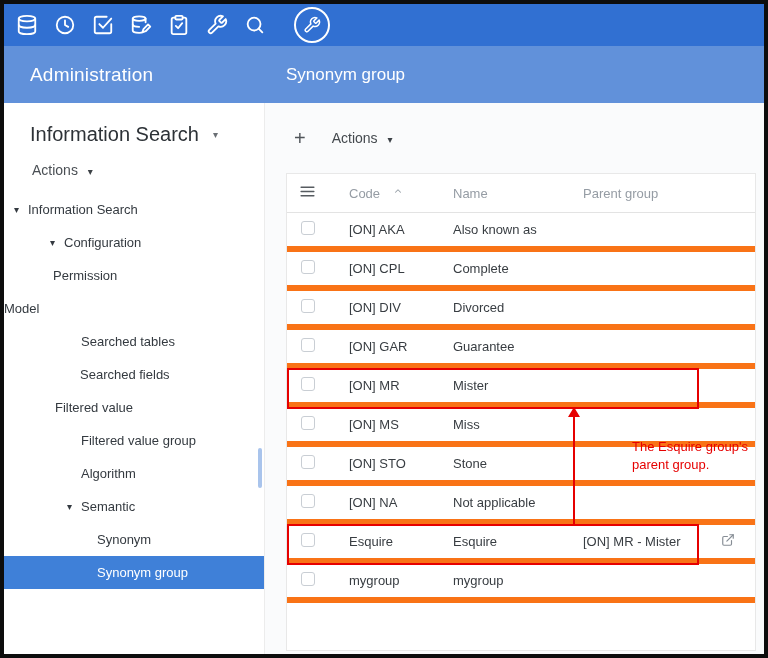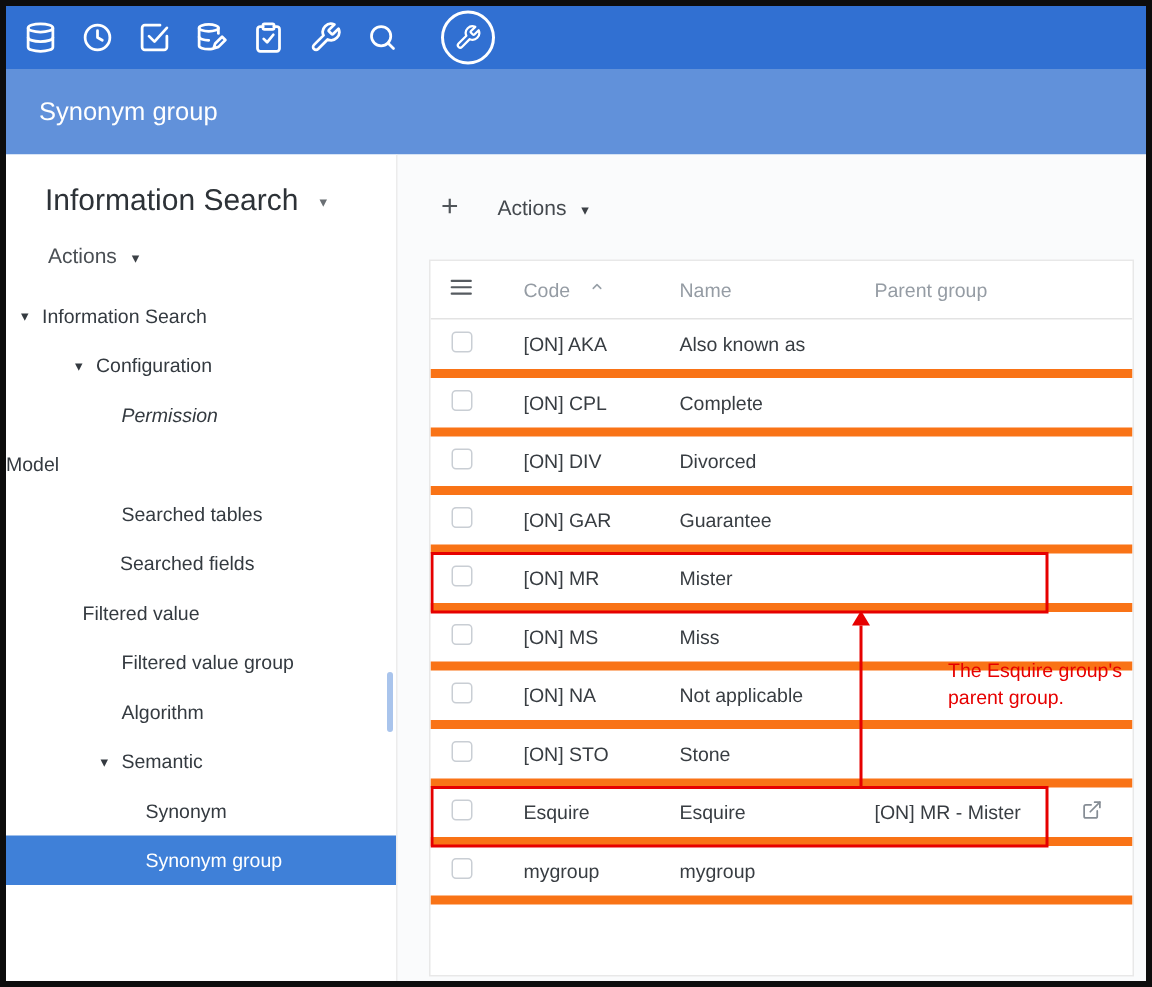--- a/index.html
+++ b/index.html
@@ -139,20 +139,21 @@
     <div class="active-tool">
         <span class="icon">
           <svg viewBox="0 0 24 24">
             <path d="M14.7 6.3a1 1 0 0 0 0 1.4l1.6 1.6a1 1 0 0 0 1.4 0l3.77-3.77a6 6 0 0 1-7.94 7.94l-6.91 6.91a2.12 2.12 0 0 1-3-3l6.91-6.91a6 6 0 0 1 7.94-7.94l-3.76 3.76z"></path>
           </svg>
         </span>
       </div>
   </div>
 
   <div class="header">
+    <div class="header-left">Administration</div>
     <div class="header-right">Synonym group</div>
   </div>
 
   <div class="content">
 
     <aside class="sidebar">
       <div class="sidebar-title">
         <span>Information Search</span>
         <span class="caret">▾</span>
       </div>
@@ -162,21 +163,21 @@
       </div>
       <nav class="tree">
           <div class="tree-item" style="padding-left: 10px;">
             <span class="tcaret">▾</span>
             <span>Information Search</span>
           </div>
           <div class="tree-item" style="padding-left: 46px;">
             <span class="tcaret">▾</span>
             <span>Configuration</span>
           </div>
-          <div class="tree-item" style="padding-left: 77px; font-style: italic;">
+          <div class="tree-item" style="padding-left: 49px;">
             <span>Permission</span>
           </div>
           <div class="tree-item" style="">
             <span>Model</span>
           </div>
           <div class="tree-item" style="padding-left: 77px;">
             <span>Searched tables</span>
           </div>
           <div class="tree-item" style="padding-left: 76px;">
             <span>Searched fields</span>
@@ -276,29 +277,29 @@
             </div>
             <div class="trow">
               <span class="cell c-check"><span class="checkbox"></span></span>
               <span class="cell c-code">[ON] MS</span>
               <span class="cell c-name">Miss</span>
               <span class="cell c-parent"></span>
               <span class="cell c-link"></span>
             </div>
             <div class="trow">
               <span class="cell c-check"><span class="checkbox"></span></span>
+              <span class="cell c-code">[ON] STO</span>
+              <span class="cell c-name">Stone</span>
+              <span class="cell c-parent"></span>
+              <span class="cell c-link"></span>
+            </div>
+            <div class="trow">
+              <span class="cell c-check"><span class="checkbox"></span></span>
               <span class="cell c-code">[ON] NA</span>
               <span class="cell c-name">Not applicable</span>
-              <span class="cell c-parent"></span>
-              <span class="cell c-link"></span>
-            </div>
-            <div class="trow">
-              <span class="cell c-check"><span class="checkbox"></span></span>
-              <span class="cell c-code">[ON] STO</span>
-              <span class="cell c-name">Stone</span>
               <span class="cell c-parent"></span>
               <span class="cell c-link"></span>
             </div>
             <div class="trow">
               <span class="cell c-check"><span class="checkbox"></span></span>
               <span class="cell c-code">Esquire</span>
               <span class="cell c-name">Esquire</span>
               <span class="cell c-parent">[ON] MR - Mister</span>
               <span class="cell c-link"><span class="icon">
                   <svg viewBox="0 0 24 24">

